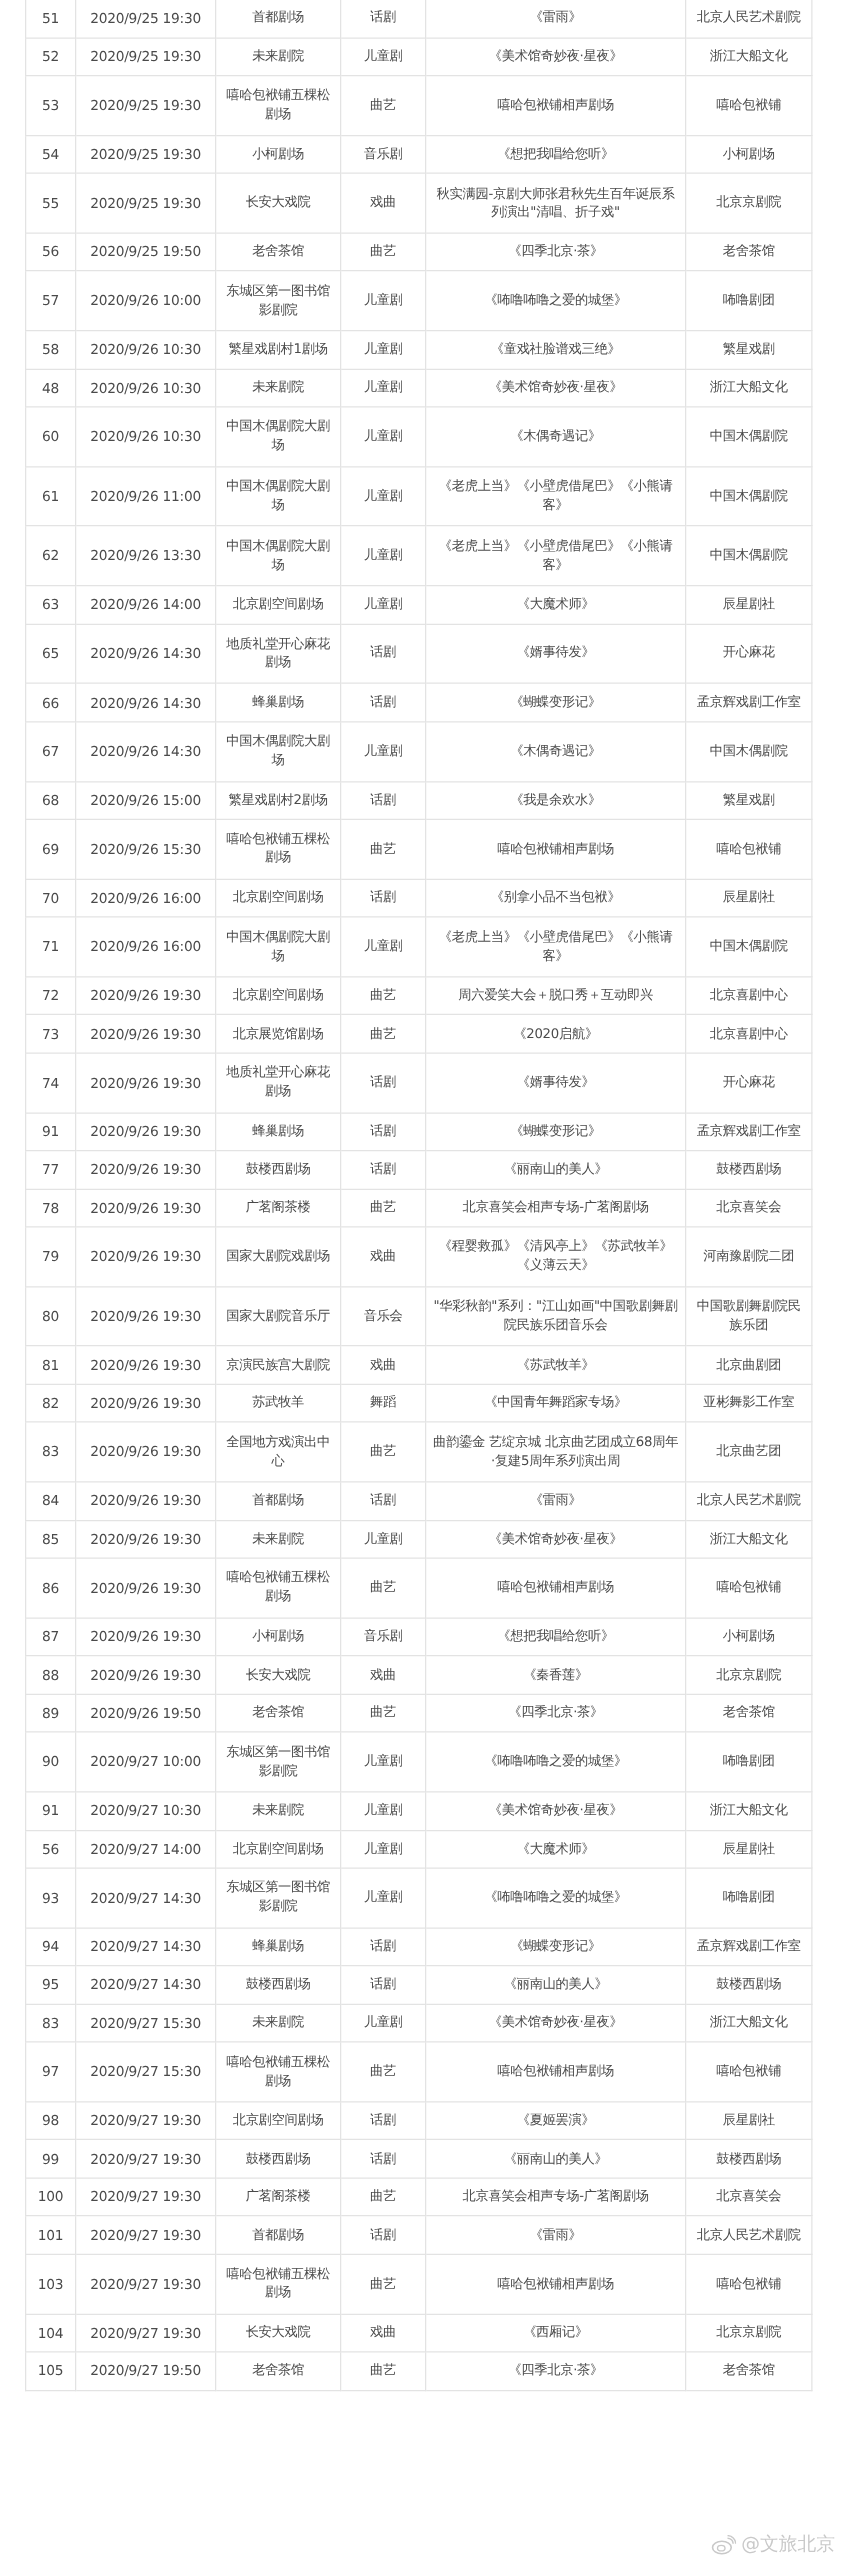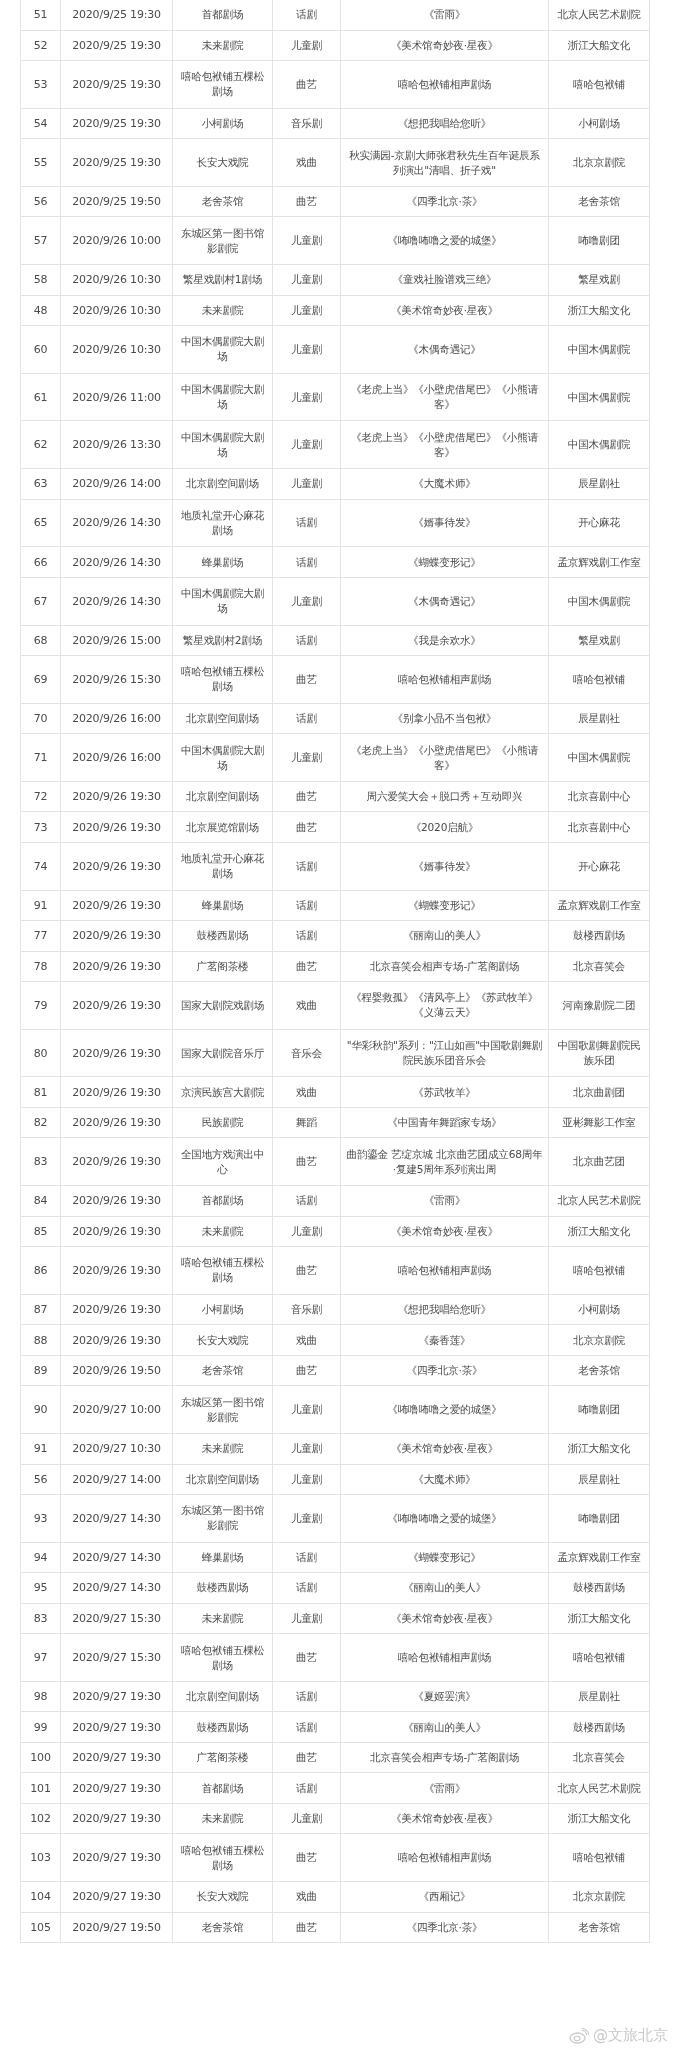--- a/index.html
+++ b/index.html
@@ -267,21 +267,21 @@
           <td class="no">81</td>
           <td class="time">2020/9/26 19:30</td>
           <td class="venue">京演民族宫大剧院</td>
           <td class="type">戏曲</td>
           <td class="title">《苏武牧羊》</td>
           <td class="org">北京曲剧团</td>
         </tr>
         <tr class="single">
           <td class="no">82</td>
           <td class="time">2020/9/26 19:30</td>
-          <td class="venue">民族剧院</td>
+          <td class="venue">苏武牧羊</td>
           <td class="type">舞蹈</td>
           <td class="title">《中国青年舞蹈家专场》</td>
           <td class="org">亚彬舞影工作室</td>
         </tr>
         <tr class="double">
           <td class="no">83</td>
           <td class="time">2020/9/26 19:30</td>
           <td class="venue">全国地方戏演出中心</td>
           <td class="type">曲艺</td>
           <td class="title">曲韵鎏金 艺绽京城 北京曲艺团成立68周年·复建5周年系列演出周</td>
@@ -423,28 +423,20 @@
           <td class="title">北京喜笑会相声专场-广茗阁剧场</td>
           <td class="org">北京喜笑会</td>
         </tr>
         <tr class="single">
           <td class="no">101</td>
           <td class="time">2020/9/27 19:30</td>
           <td class="venue">首都剧场</td>
           <td class="type">话剧</td>
           <td class="title">《雷雨》</td>
           <td class="org">北京人民艺术剧院</td>
-        </tr>
-        <tr class="single">
-          <td class="no">102</td>
-          <td class="time">2020/9/27 19:30</td>
-          <td class="venue">未来剧院</td>
-          <td class="type">儿童剧</td>
-          <td class="title">《美术馆奇妙夜·星夜》</td>
-          <td class="org">浙江大船文化</td>
         </tr>
         <tr class="double">
           <td class="no">103</td>
           <td class="time">2020/9/27 19:30</td>
           <td class="venue">嘻哈包袱铺五棵松剧场</td>
           <td class="type">曲艺</td>
           <td class="title">嘻哈包袱铺相声剧场</td>
           <td class="org">嘻哈包袱铺</td>
         </tr>
         <tr class="single">

